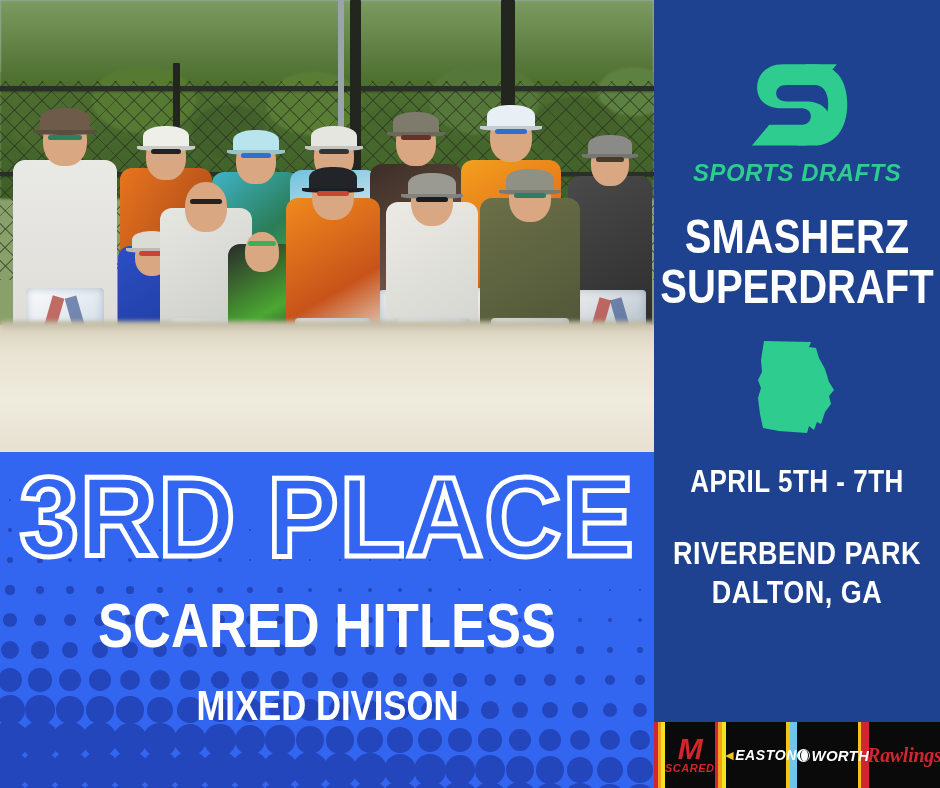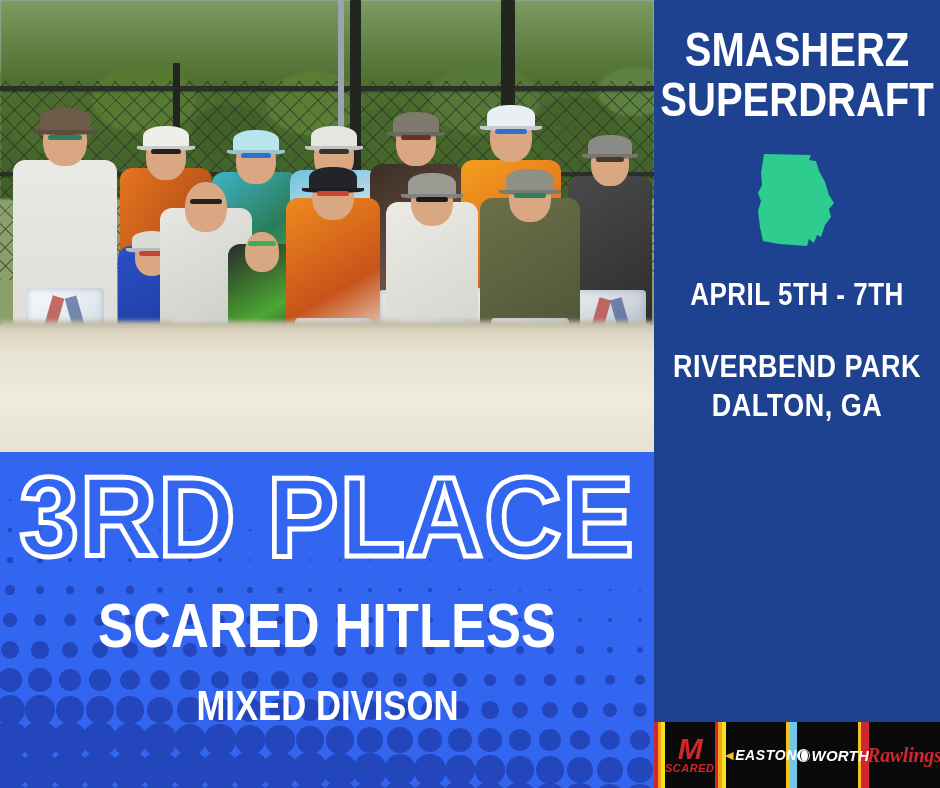--- a/index.html
+++ b/index.html
@@ -549,20 +549,27 @@
       <div class="titles">
         <div class="t-place">3RD PLACE</div>
         <div class="t-team">SCARED HITLESS</div>
         <div class="t-div">MIXED DIVISON</div>
       </div>
     </div>
   </div>
 
   <div class="right-col">
 
+    <div class="logo-wrap">
+      <svg class="sd-mark" viewBox="0 0 120 104">
+        <path fill="#2ecc8f" d="M44 6 L106 6 L86 30 L48 30 C40 30 36 34 36 40 C36 46 41 49 48 49 L70 49 C88 49 98 58 98 72 C98 88 86 100 66 100 L8 100 L28 76 L64 76 C72 76 76 72 76 66 C76 60 71 57 64 57 L42 57 C24 57 14 47 14 33 C14 17 26 6 44 6 Z"></path>
+        <path fill="#2ecc8f" d="M70 6 L80 6 C104 6 118 24 118 52 C118 80 104 100 80 100 L60 100 L80 76 C90 76 96 66 96 52 C96 38 90 30 80 30 L56 30 Z"></path>
+      </svg>
+      <div class="sd-word">SPORTS DRAFTS</div>
+    </div>
 
     <div class="event-name">
       <div>SMASHERZ</div>
       <div>SUPERDRAFT</div>
     </div>
 
     <div class="ga-wrap">
       <svg class="ga-shape" viewBox="0 0 92 106">
         <path fill="#2ecc8f" d="M13 3 L60 4 L58 9 L65 10 L68 20 L74 31 L78 44 L83 52 L78 58 L80 66 L74 74 L70 86 L66 84 L63 92 L58 88 L56 95 L28 93 L12 90 L9 76 L7 60 L10 50 L7 42 L11 34 L10 22 Z"></path>
       </svg>

